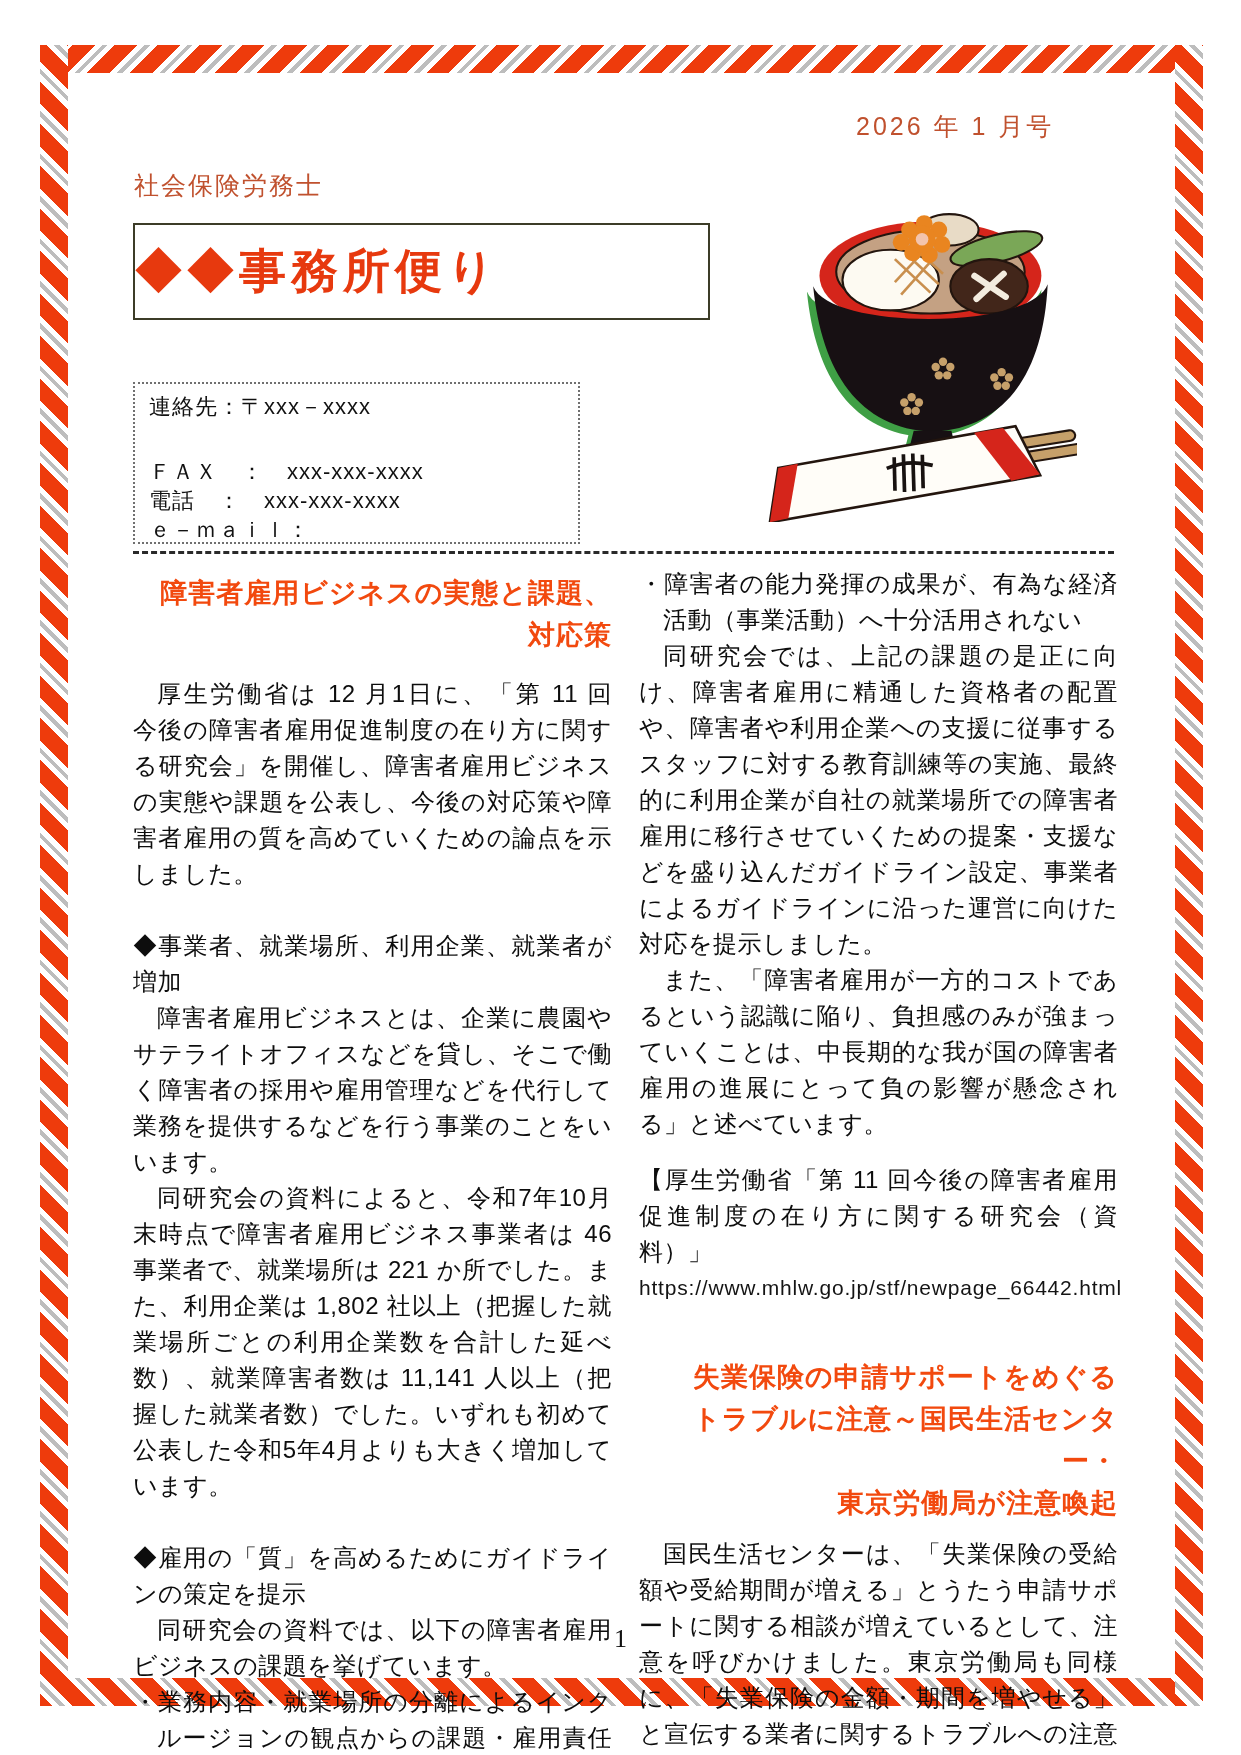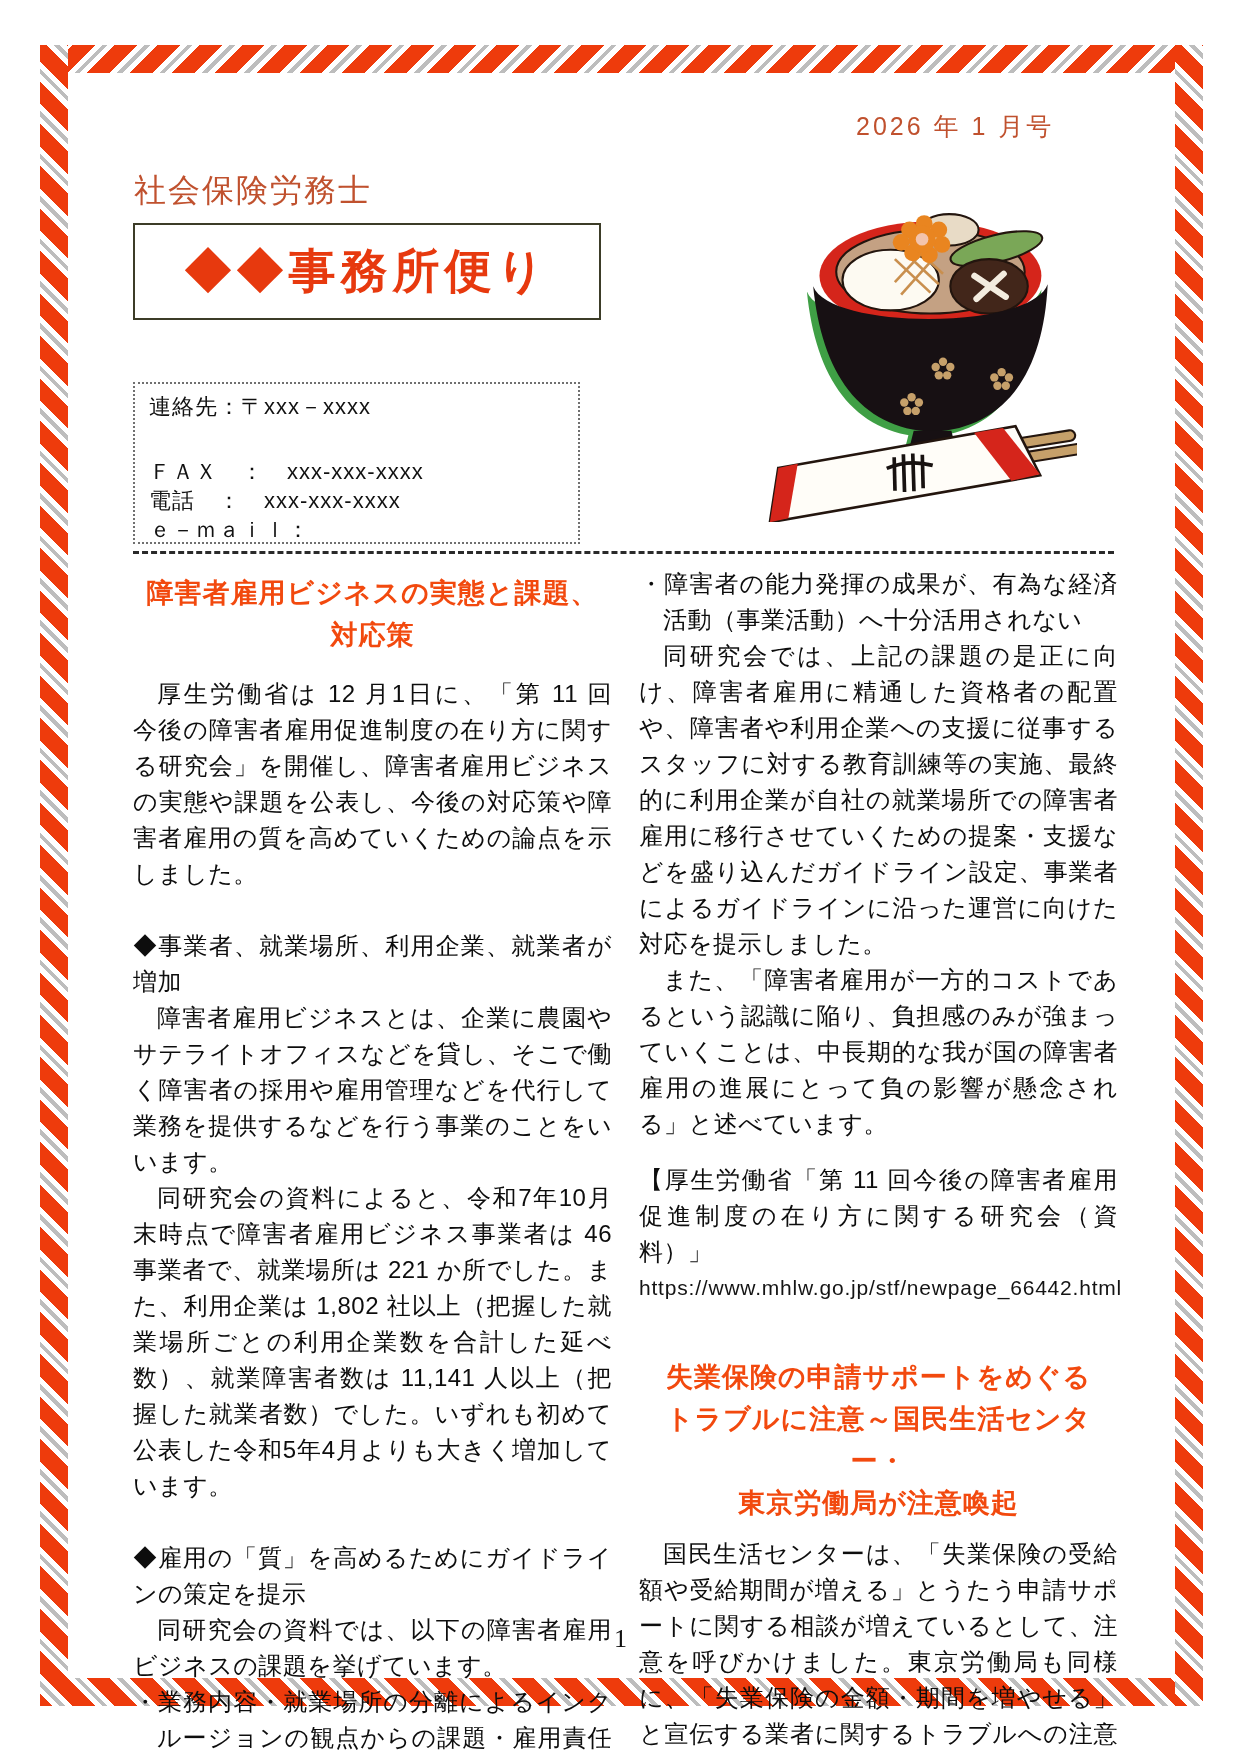--- a/index.html
+++ b/index.html
@@ -12,45 +12,45 @@
   .bt { left:40px; top:45px; width:1163px; height:28px;
         background:repeating-linear-gradient(135deg,#ee3b0c 0 9px,#ffffff 9px 14px,#bdbdbd 14px 18px,#ffffff 18px 23px,#ee3b0c 23px 30px); }
   .bb { left:40px; top:1678px; width:1163px; height:28px;
         background:repeating-linear-gradient(45deg,#ee3b0c 0 9px,#ffffff 9px 14px,#bdbdbd 14px 18px,#ffffff 18px 23px,#ee3b0c 23px 30px); }
   .bl { left:40px; top:45px; width:28px; height:1661px;
         background:repeating-linear-gradient(45deg,#ee3b0c 0 9px,#ffffff 9px 14px,#bdbdbd 14px 18px,#ffffff 18px 23px,#ee3b0c 23px 30px); }
   .br { left:1175px; top:45px; width:28px; height:1661px;
         background:repeating-linear-gradient(45deg,#ee3b0c 0 9px,#ffffff 9px 14px,#bdbdbd 14px 18px,#ffffff 18px 23px,#ee3b0c 23px 30px); }
 
   .issue  { position:absolute; left:856px; top:110px; font-size:25px; color:#c0512e; letter-spacing:3px; }
-  .office { position:absolute; left:134px; top:169px; font-size:32px; color:#c0512e; letter-spacing:2px; }
-
-  .title-box { position:absolute; left:133px; top:223px; width:468px; height:97px;
+  .office { position:absolute; left:134px; top:169px; font-size:25px; color:#c0512e; letter-spacing:2px; }
+
+  .title-box { position:absolute; left:133px; top:223px; width:577px; height:97px;
                border:2px solid #3c3c28; background:#fff;
-               display:flex; align-items:center; justify-content:center; }
+               display:flex; align-items:center; }
   .title { font-family:"Liberation Serif", serif; font-weight:bold; font-size:47px;
            color:#e7390e; letter-spacing:5px; }
 
   .bowl { position:absolute; left:742px; top:192px; width:335px; height:330px; }
 
   .contact { position:absolute; left:133px; top:382px; width:447px; height:162px;
              border:2px dotted #707070; padding:8px 14px; font-size:22px; line-height:29px;
              color:#111; letter-spacing:1px; }
   .cgap { height:36px; }
 
   .divider { position:absolute; left:133px; top:551px; width:981px; height:0;
              border-top:3px dashed #2a2a2a; }
 
   .col { position:absolute; top:566px; width:479px; font-size:24px; line-height:36px;
          color:#0d0d0d; text-align:justify; letter-spacing:0.5px; }
   .col-l { left:133px; }
   .col-r { left:639px; }
 
   .art-head { font-size:27px; line-height:42px; font-weight:bold; color:#f2490e;
-              letter-spacing:1px; text-align:center; }
+              letter-spacing:1px; text-align:right; }
   .pre { white-space:pre-line; }
   .col-l .art-head { margin:6px 0 20px 0; }
 
   .ind  { text-indent:1em; }
   .hang { padding-left:1em; text-indent:-1em;font-family:Liberation Serif, serif; }
   .cont { padding-left:1em; margin-top:14px; }
   .url  { font-size:21px; letter-spacing:0.8px; color:#141414; }
 
   .sp12 { height:12px; } .sp20 { height:20px; } .sp36 { height:36px; } .sp50 { height:50px; }
 

